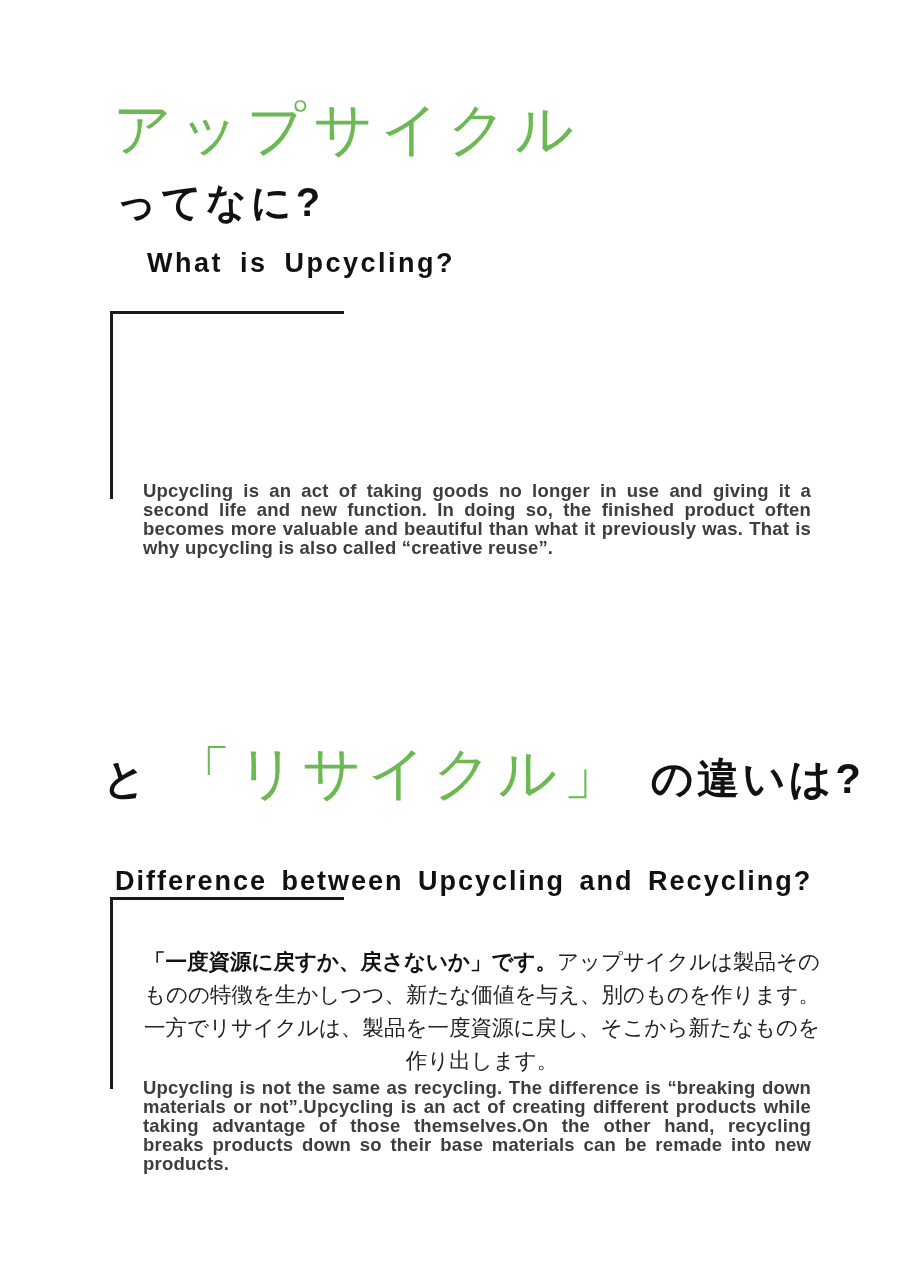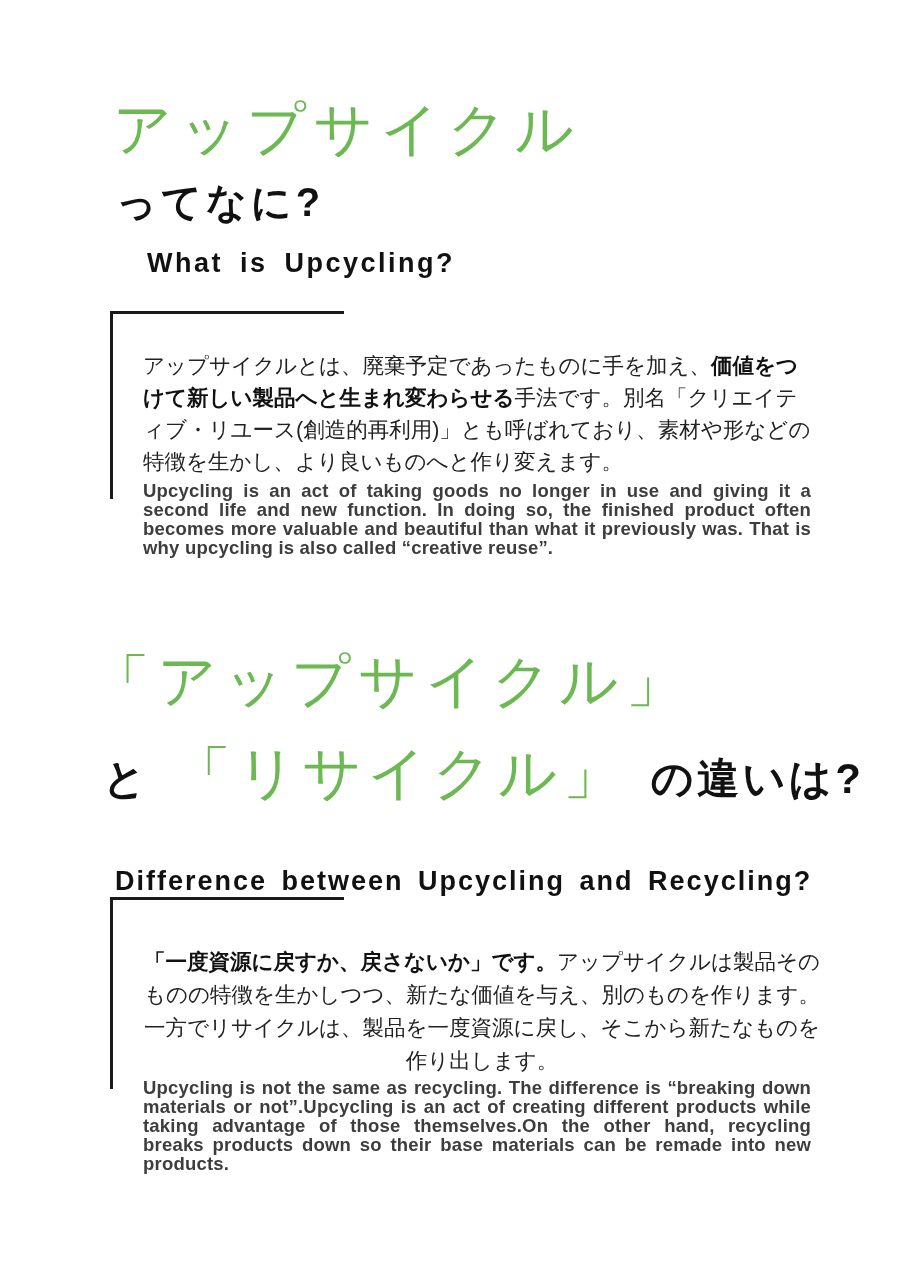--- a/index.html
+++ b/index.html
@@ -93,27 +93,23 @@
 
   <div class="abs title-green" style="left:113px; top:100px;">アップサイクル</div>
 
   <div class="abs title-black-jp" style="left:116px; top:182px;text-align:center;">ってなに?</div>
 
   <div class="abs title-en" style="left:116px; top:250px;margin-left:31px;">What is Upcycling?</div>
 
   <div class="abs frame-hline" style="left:110px; top:311px; width:234px;"></div>
   <div class="abs frame-vline" style="left:110px; top:311px; height:188px;"></div>
 
-  <div class="abs jp-para" style="left:143px; top:350px; width:674px;">
-    <span>アップサイクルとは、廃棄予定であったものに手を加え、</span><span class="bold">価値をつけて新しい製品へと生まれ変わらせる</span><span>手法です。別名「クリエイティブ・リユース(創造的再利用)」とも呼ばれており、素材や形などの特徴を生かし、より良いものへと作り変えます。</span>
-  </div>
 
   <div class="abs en-para" style="left:143px; top:481px; width:668px;">Upcycling is an act of taking goods no longer in use and giving it a second life and new function. In doing so, the finished product often becomes more valuable and beautiful than what it previously was. That is why upcycling is also called “creative reuse”.</div>
 
-  <div class="abs title-green" style="left:92px; top:652px;">「アップサイクル」</div>
 
   <div class="abs title2-line2" style="left:103px; top:735px;">
     <span class="seg-black">と</span>
     <span class="seg-green">「リサイクル」</span>
     <span class="seg-black">の違いは?</span>
   </div>
 
   <div class="abs title-en" style="left:115px; top:832px; letter-spacing:2px; word-spacing:5px;margin-top:36px;">Difference between Upcycling and Recycling?</div>
 
   <div class="abs frame-hline" style="left:110px; top:897px; width:234px;"></div>

